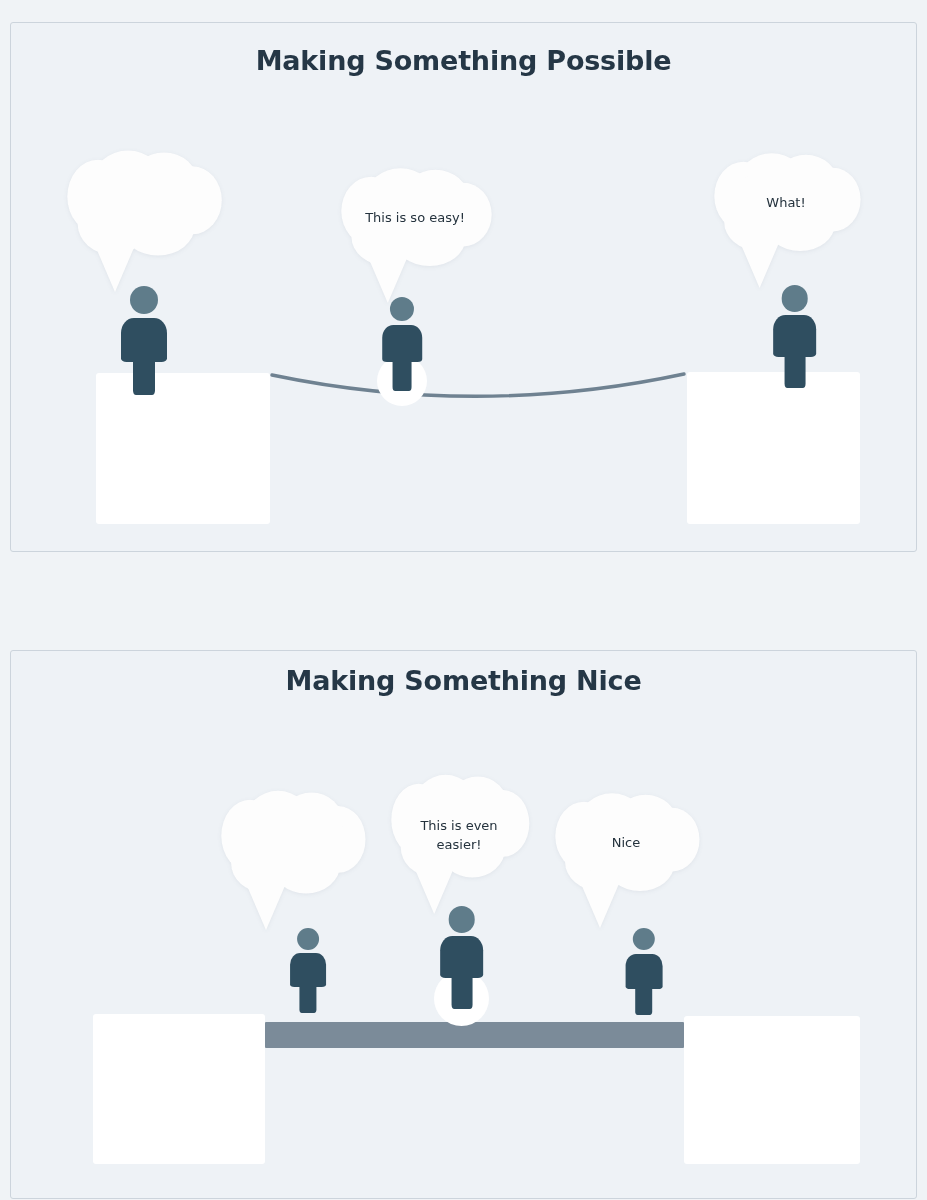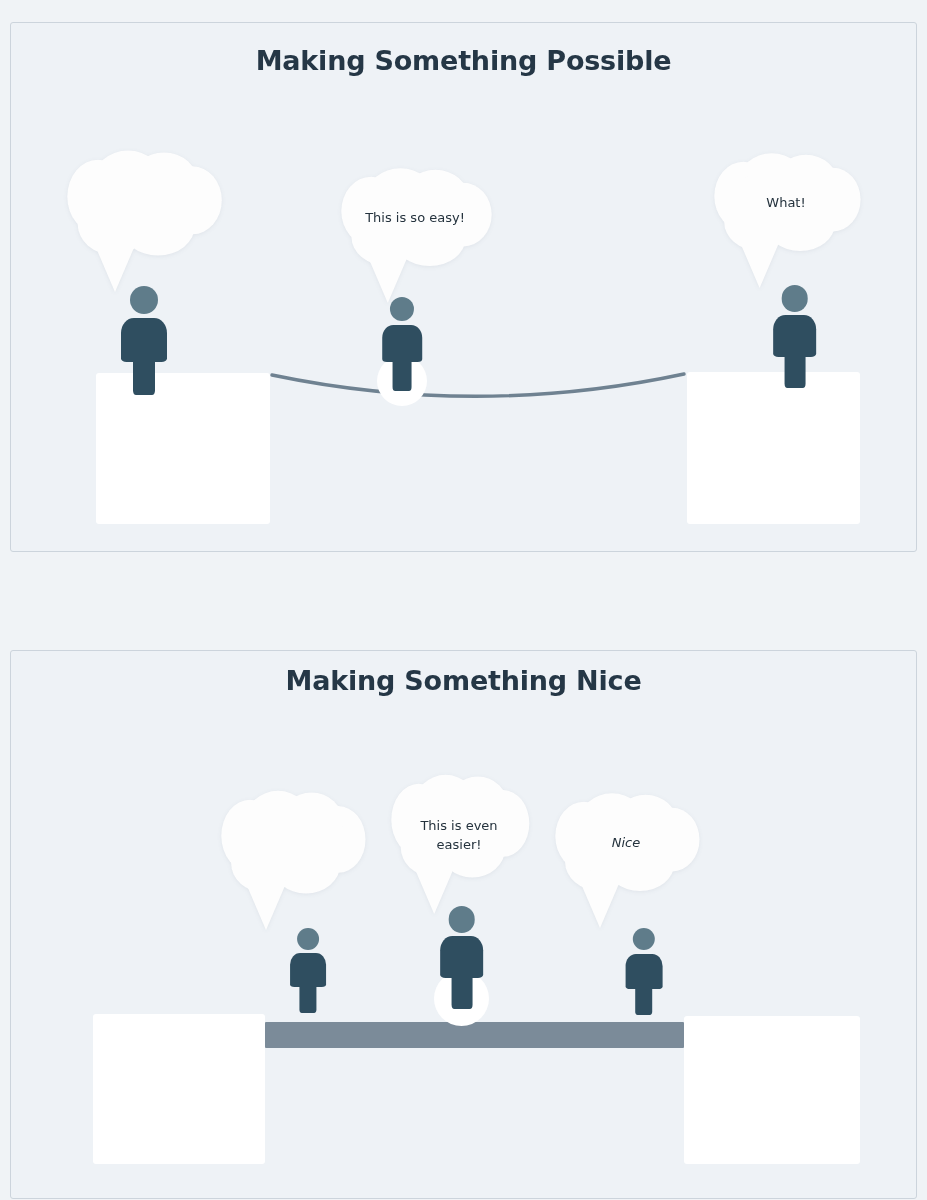--- a/index.html
+++ b/index.html
@@ -224,21 +224,21 @@
             <ellipse cx="85.8" cy="24.3" rx="30.2" ry="29.7"></ellipse>
             <ellipse cx="111.2" cy="41.4" rx="26.1" ry="33.3"></ellipse>
             <ellipse cx="40.2" cy="64.8" rx="31.5" ry="29.7"></ellipse>
             <ellipse cx="80.4" cy="66.6" rx="32.8" ry="28.8"></ellipse>
             <ellipse cx="67.0" cy="45.0" rx="53.6" ry="37.8"></ellipse>
           </g>
         </svg>
         <div class="cloud-text" style="top: 26.15px; font-size: 13px; color: rgb(36, 50, 61); margin-top: 9px;">This is even
 easier!</div>
       </div>
-      <div class="cloud" style="left: 556px; top: 800px; width: 140px; height: 132px; font-style: italic;">
+      <div class="cloud" style="left: 556px; top: 800px; width: 140px; height: 132px;">
         <svg width="140" height="132" viewBox="0 0 140 132">
           <g fill="#fdfdfd">
             <path d="M 20 72 L 68 72 L 44 128 Z"></path>
             <ellipse cx="28.0" cy="36.1" rx="28.7" ry="34.4"></ellipse>
             <ellipse cx="56.0" cy="22.4" rx="32.9" ry="29.2"></ellipse>
             <ellipse cx="89.6" cy="23.2" rx="31.5" ry="28.4"></ellipse>
             <ellipse cx="116.2" cy="39.6" rx="27.3" ry="31.8"></ellipse>
             <ellipse cx="42.0" cy="61.9" rx="32.9" ry="28.4"></ellipse>
             <ellipse cx="84.0" cy="63.6" rx="34.3" ry="27.5"></ellipse>
             <ellipse cx="70.0" cy="43.0" rx="56.0" ry="36.1"></ellipse>

